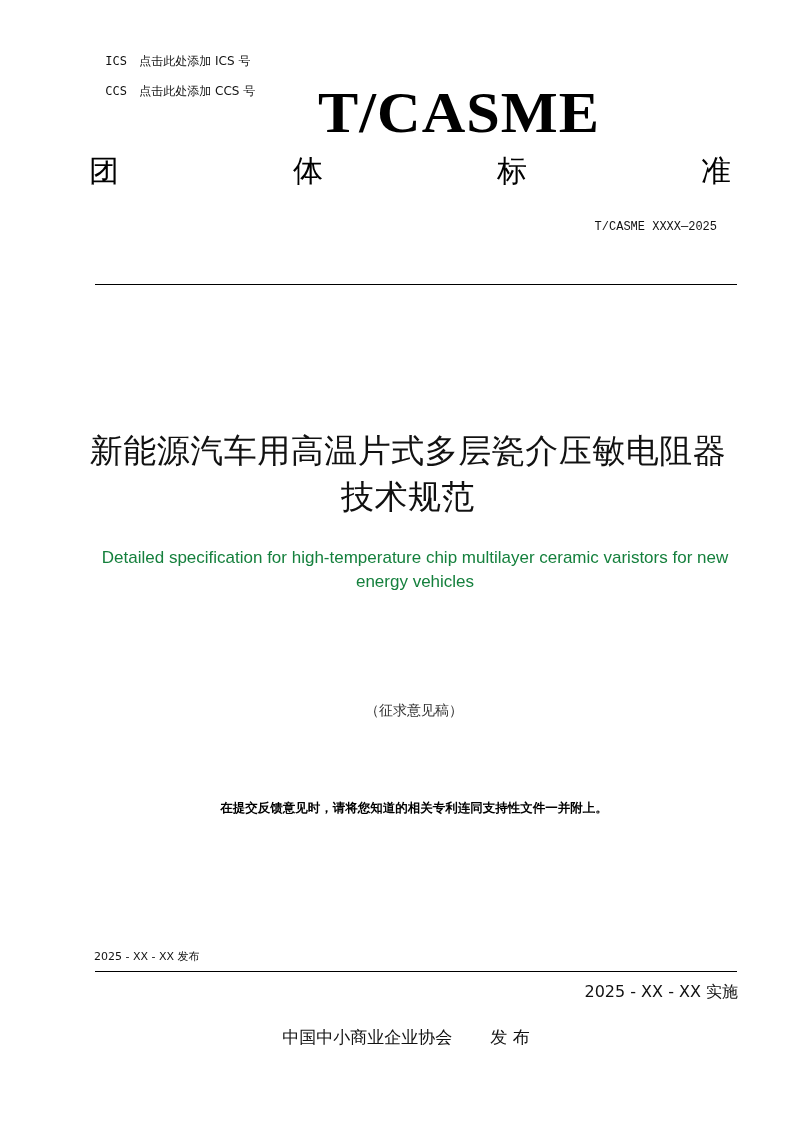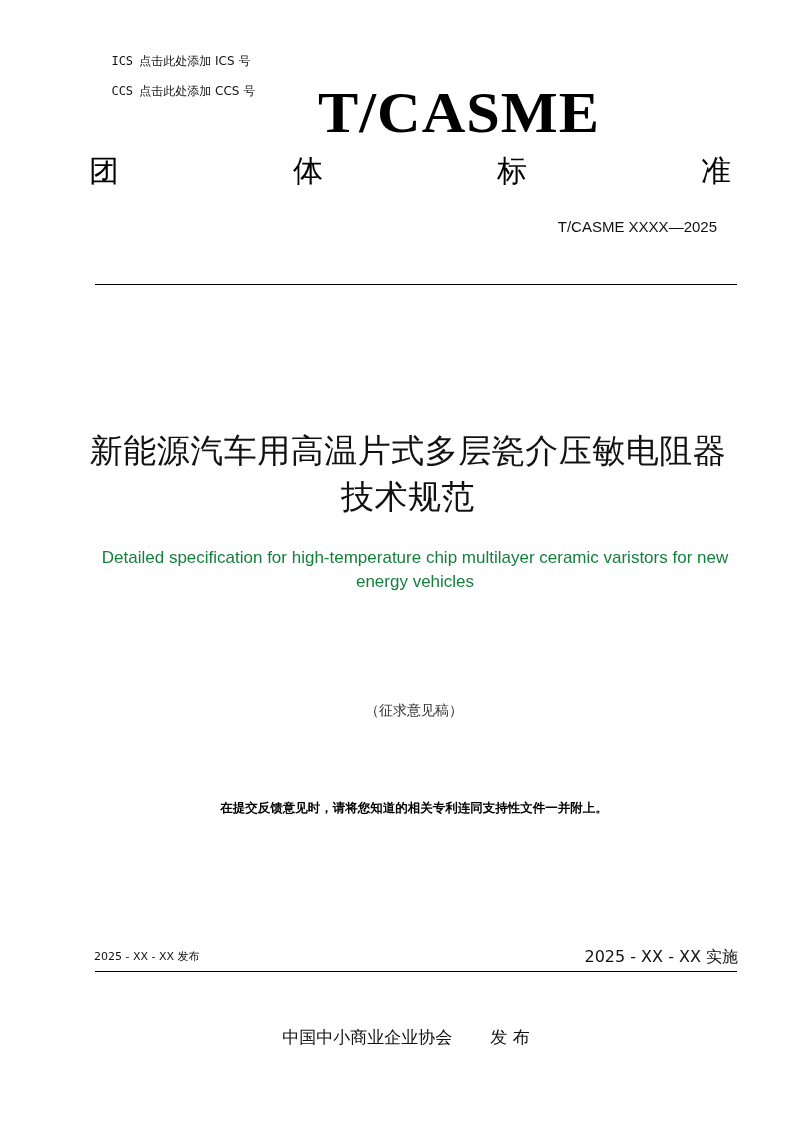--- a/index.html
+++ b/index.html
@@ -1,30 +1,30 @@
 <!DOCTYPE html>
 <html><head>
   <meta charset="utf-8">
   <style>
     html, body { margin: 0; padding: 0; background: #ffffff; }
     body { width: 792px; height: 1122px; position: relative; overflow: hidden; color: #111111; font-family: "DejaVu Sans", sans-serif; }
-    .meta-line { position: absolute; left: 90px; font-size: 12px; line-height: 14px; white-space: pre; color: #111; text-align: center; }
+    .meta-line { position: absolute; left: 90px; font-size: 12px; line-height: 14px; white-space: pre; color: #111; }
     .meta-label { font-family: "DejaVu Sans Mono", monospace; display: inline-block; width: 34px; }
     .meta-value { font-size: 12px; }
     .org-code { position: absolute; left: 318px; top: 84px; width: 372px; height: 58px; font-family: "Liberation Serif", serif; font-weight: bold; font-size: 58px; line-height: 58px; letter-spacing: 1px; color: #000; white-space: nowrap; transform: scaleX(1.04); transform-origin: left center; }
     .std-type { position: absolute; top: 152px; left: 89px; width: 642px; height: 38px; display: flex; justify-content: space-between; font-size: 30px; line-height: 38px; color: #000; }
     .std-type span { display: block; }
-    .std-number { position: absolute; top: 217px; right: 75px; font-family: Liberation Sans, sans-serif; font-size: 15px; line-height: 20px; color: #111; white-space: nowrap; }
+    .std-number { position: absolute; top: 217px; right: 75px; font-family: Liberation Mono, monospace; font-size: 12px; line-height: 20px; color: #111; white-space: nowrap; }
     .rule { position: absolute; height: 1px; background: #000; }
     .title-cn { position: absolute; left: 83px; width: 650px; top: 428px; text-align: center; font-size: 33px; line-height: 46px; color: #111; letter-spacing: 0.5px; }
     .title-en { position: absolute; left: 90px; width: 650px; top: 546px; text-align: center; font-family: Liberation Sans, sans-serif; font-size: 17px; line-height: 24px; color: #15803d; }
     .draft-stage { position: absolute; left: 0; width: 828px; top: 700px; text-align: center; font-size: 14px; line-height: 20px; color: #333; }
     .notice { position: absolute; left: 0; width: 828px; top: 799px; text-align: center; font-size: 12.5px; line-height: 18px; font-weight: bold; color: #000; }
     .date-left { position: absolute; left: 94px; top: 946px; font-size: 11px; line-height: 22px; color: #111; white-space: nowrap; }
-    .date-right { position: absolute; right: 54px; top: 946px; font-size: 16px; line-height: 22px; color: #111; white-space: nowrap; }
+    .date-right { position: absolute; right: 54px; top: 981px; font-size: 16px; line-height: 22px; color: #111; white-space: nowrap; }
     .publisher { position: absolute; left: 0; width: 812px; top: 1025px; text-align: center; font-size: 17px; line-height: 24px; color: #111; white-space: nowrap; }
     .publisher .gap { display: inline-block; width: 38px; }
   </style>
 </head>
 <body>
 
 <div>
 
   <div class="meta-line" style="top:40px;">
     <span class="meta-label">ICS</span><span class="meta-value">点击此处添加 ICS 号</span>

